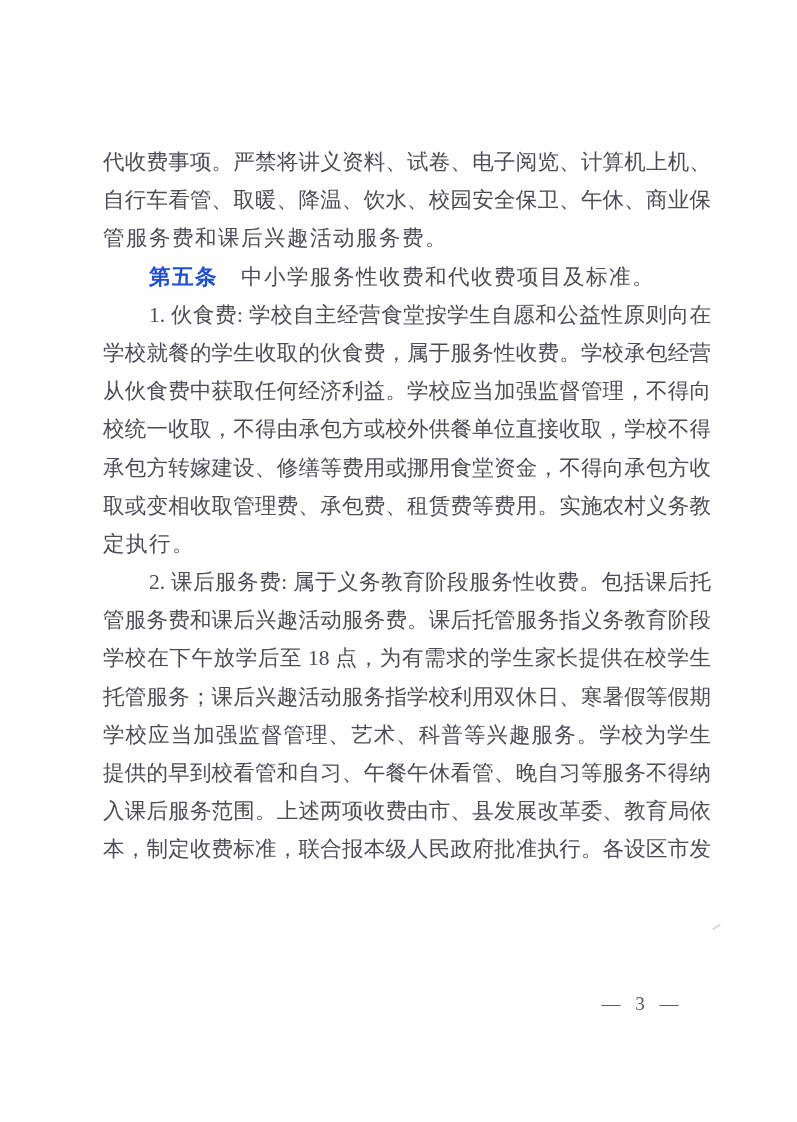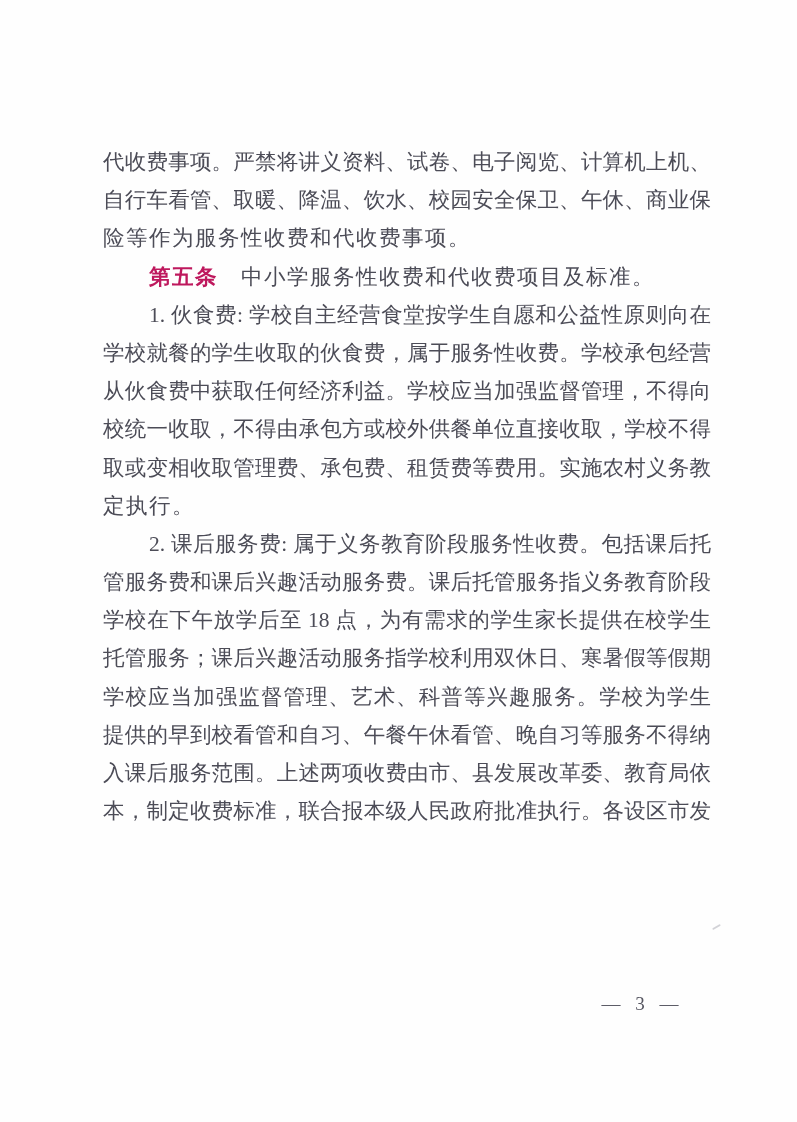--- a/index.html
+++ b/index.html
@@ -30,21 +30,21 @@
     overflow: visible;
   }
   .line.fill {
     white-space: normal;
     letter-spacing: 0;
     text-align: justify;
     text-align-last: justify;
     text-justify: inter-character;
   }
   .line.indent { padding-left: 46px; }
-  .seg-bold { font-weight: bold; color: #be185d; }
+  .seg-bold { font-weight: bold; color: #1d4ed8; }
   .page-number {
     position: absolute;
     top: 993px;
     left: 600px;
     width: 85px;
     text-align: center;
     font-size: 19px;
     color: #565661;
     letter-spacing: 5px;
     white-space: nowrap;
@@ -61,26 +61,27 @@
     opacity: 0.75;
   }
 </style>
 </head>
 <body>
 
 <div class="page">
   <div class="doc-body" id="doc-body">
       <div class="line fill"><span>代收费事项。严禁将讲义资料、试卷、电子阅览、计算机上机、</span></div>
       <div class="line fill"><span>自行车看管、取暖、降温、饮水、校园安全保卫、午休、商业保</span></div>
-      <div class="line"><span>险等作为服务性收费和代收费事项。</span></div>
+      <div class="line"><span>管服务费和课后兴趣活动服务费。</span></div>
       <div class="line indent"><span class="seg-bold">第五条</span><span>　中小学服务性收费和代收费项目及标准。</span></div>
       <div class="line fill indent"><span>1. 伙食费: 学校自主经营食堂按学生自愿和公益性原则向在</span></div>
       <div class="line fill"><span>学校就餐的学生收取的伙食费，属于服务性收费。学校承包经营</span></div>
       <div class="line fill"><span>从伙食费中获取任何经济利益。学校应当加强监督管理，不得向</span></div>
       <div class="line fill"><span>校统一收取，不得由承包方或校外供餐单位直接收取，学校不得</span></div>
+      <div class="line fill"><span>承包方转嫁建设、修缮等费用或挪用食堂资金，不得向承包方收</span></div>
       <div class="line fill"><span>取或变相收取管理费、承包费、租赁费等费用。实施农村义务教</span></div>
       <div class="line"><span>定执行。</span></div>
       <div class="line fill indent"><span>2. 课后服务费: 属于义务教育阶段服务性收费。包括课后托</span></div>
       <div class="line fill"><span>管服务费和课后兴趣活动服务费。课后托管服务指义务教育阶段</span></div>
       <div class="line fill"><span>学校在下午放学后至 18 点，为有需求的学生家长提供在校学生</span></div>
       <div class="line fill"><span>托管服务；课后兴趣活动服务指学校利用双休日、寒暑假等假期</span></div>
       <div class="line fill"><span>学校应当加强监督管理、艺术、科普等兴趣服务。学校为学生</span></div>
       <div class="line fill"><span>提供的早到校看管和自习、午餐午休看管、晚自习等服务不得纳</span></div>
       <div class="line fill"><span>入课后服务范围。上述两项收费由市、县发展改革委、教育局依</span></div>
       <div class="line fill"><span>本，制定收费标准，联合报本级人民政府批准执行。各设区市发</span></div>

